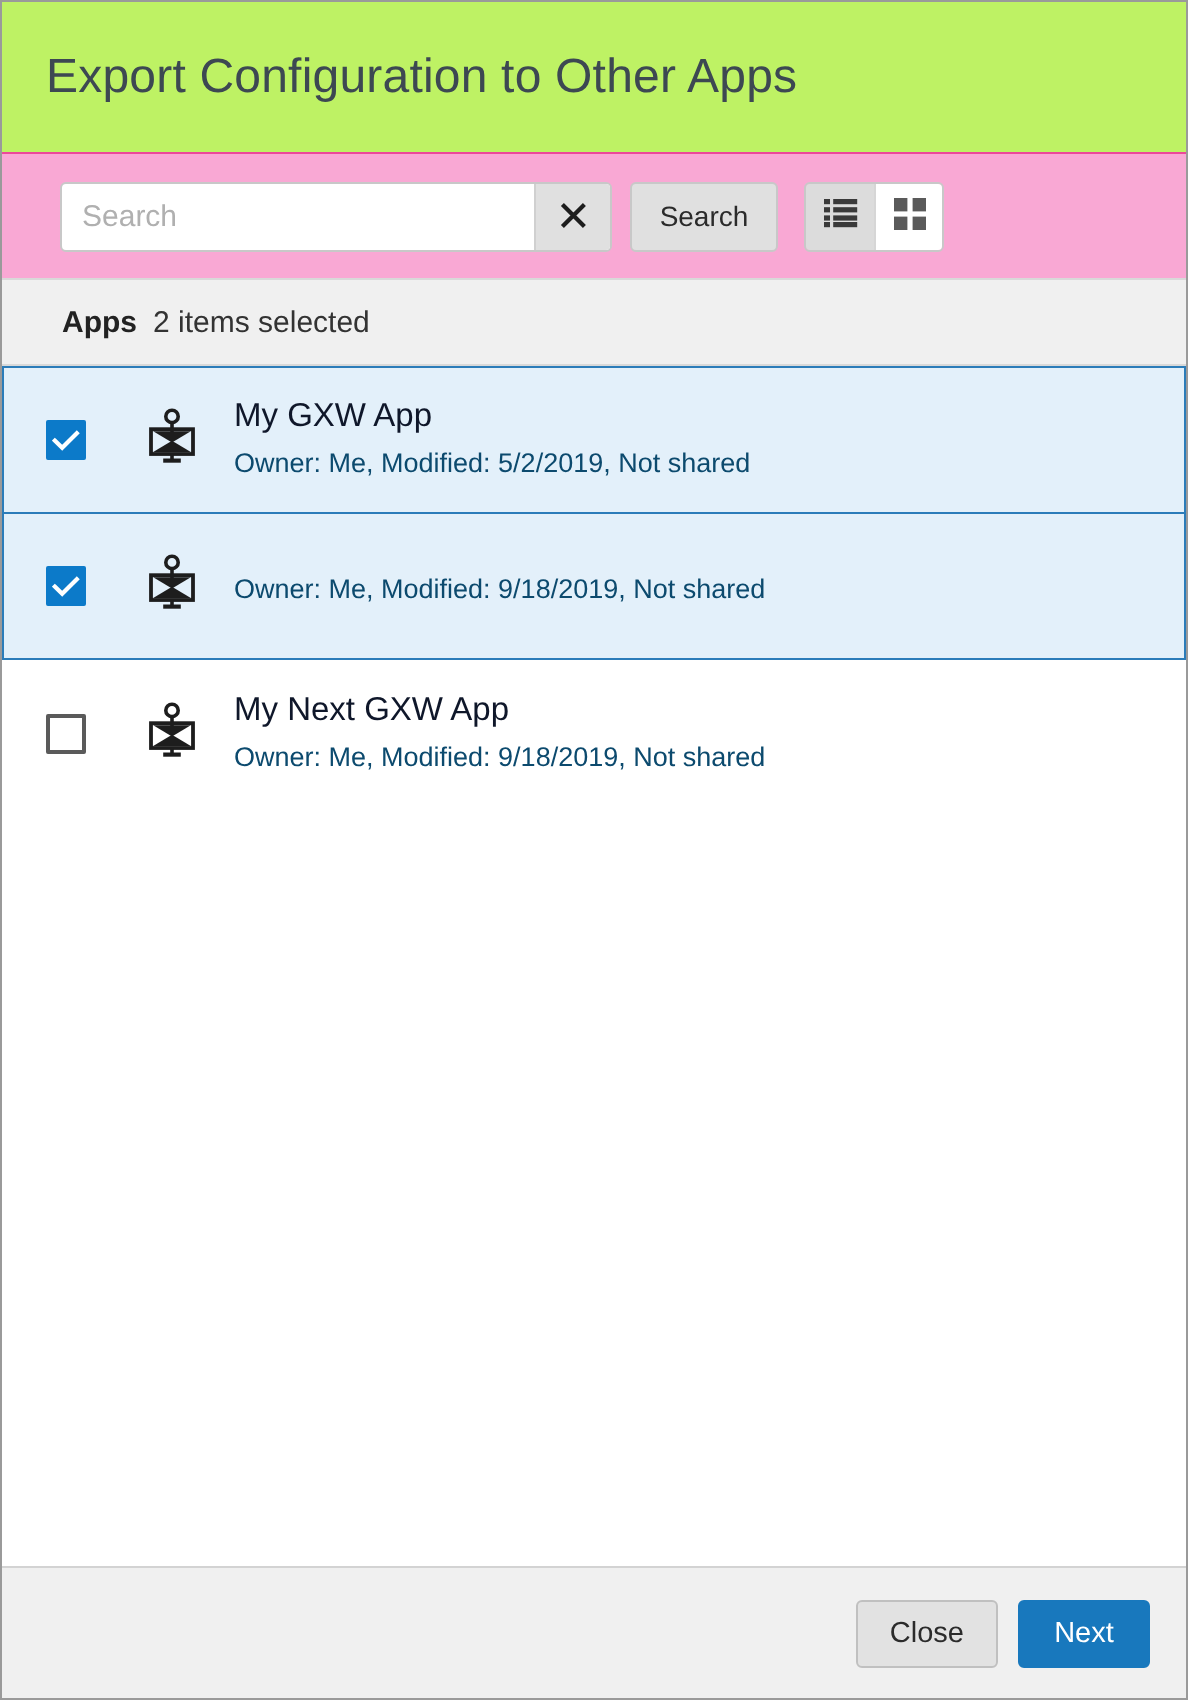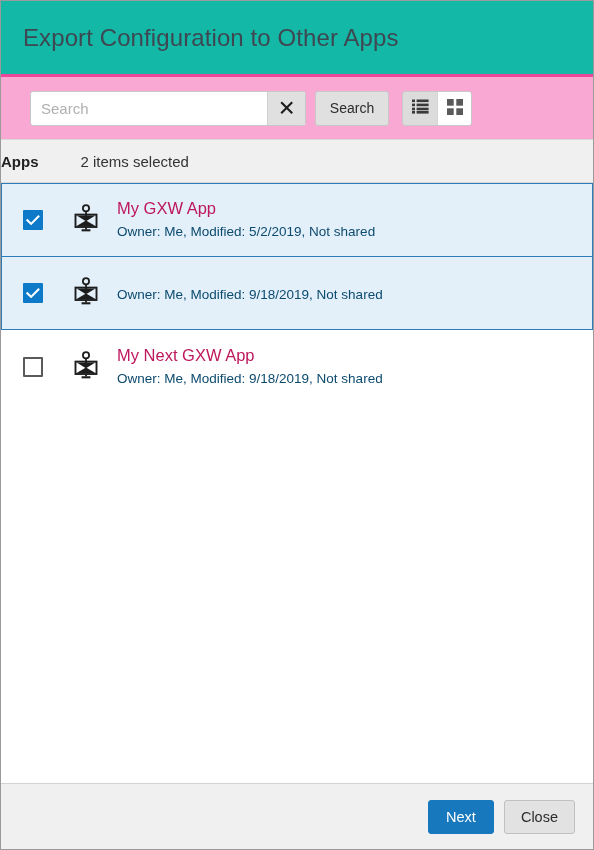--- a/index.html
+++ b/index.html
@@ -21,22 +21,22 @@
     background: #ffffff;
     display: flex;
     flex-direction: column;
     overflow: hidden;
   }
 
   
   .dlg-header {
     height: 76px;
     flex: 0 0 76px;
-    background: #14b8a6;
-    border-bottom: 3px solid #ec4899;
+    background: #bef264;
+    border-bottom: 1px solid #ec4899;
     display: flex;
     align-items: center;
     box-sizing: border-box;
     padding: 0 22px;
   }
   .dlg-title {
     font-size: 24px;
     font-weight: 300;
     color: #3d4852;
     letter-spacing: .1px;
@@ -130,22 +130,22 @@
 
   
   .section-bar {
     flex: 0 0 44px;
     height: 44px;
     background: #f0f0f0;
     border-top: 1px solid #d9d9d9;
     border-bottom: 1px solid #d9d9d9;
     display: flex;
     align-items: center;
-    box-sizing: border-box;
-    gap: 34px;
+    padding-left: 30px;
+    box-sizing: border-box;
   }
   .section-title {
     font-size: 15px;
     font-weight: bold;
     color: #222;
   }
   .section-sub {
     font-size: 15px;
     color: #333;
     margin-left: 8px;
@@ -206,21 +206,21 @@
   }
   .app-glyph { display: block; }
 
   .row-text {
     flex: 1 1 auto;
     min-width: 0;
     padding-left: 9px;
   }
   .row-title {
     font-size: 16.5px;
-    color: #be185d;
+    color: #0f172a;
     line-height: 21px;
     white-space: nowrap;
   }
   .row-meta {
     font-size: 13.5px;
     color: #0c4a6e;
     line-height: 20px;
     margin-top: 3px;
     white-space: nowrap;
   }
@@ -395,17 +395,17 @@
       </div>
       <div class="row-text">
         <div class="row-title">My Next GXW App</div>
         <div class="row-meta">Owner: Me, Modified: 9/18/2019, Not shared</div>
       </div>
     </div>
 
   </div>
 
   <div class="dlg-footer">
+    <button class="btn btn-secondary">Close</button>
     <button class="btn btn-primary">Next</button>
-    <button class="btn btn-secondary">Close</button>
   </div>
 
 </div>
 
 </body></html>

